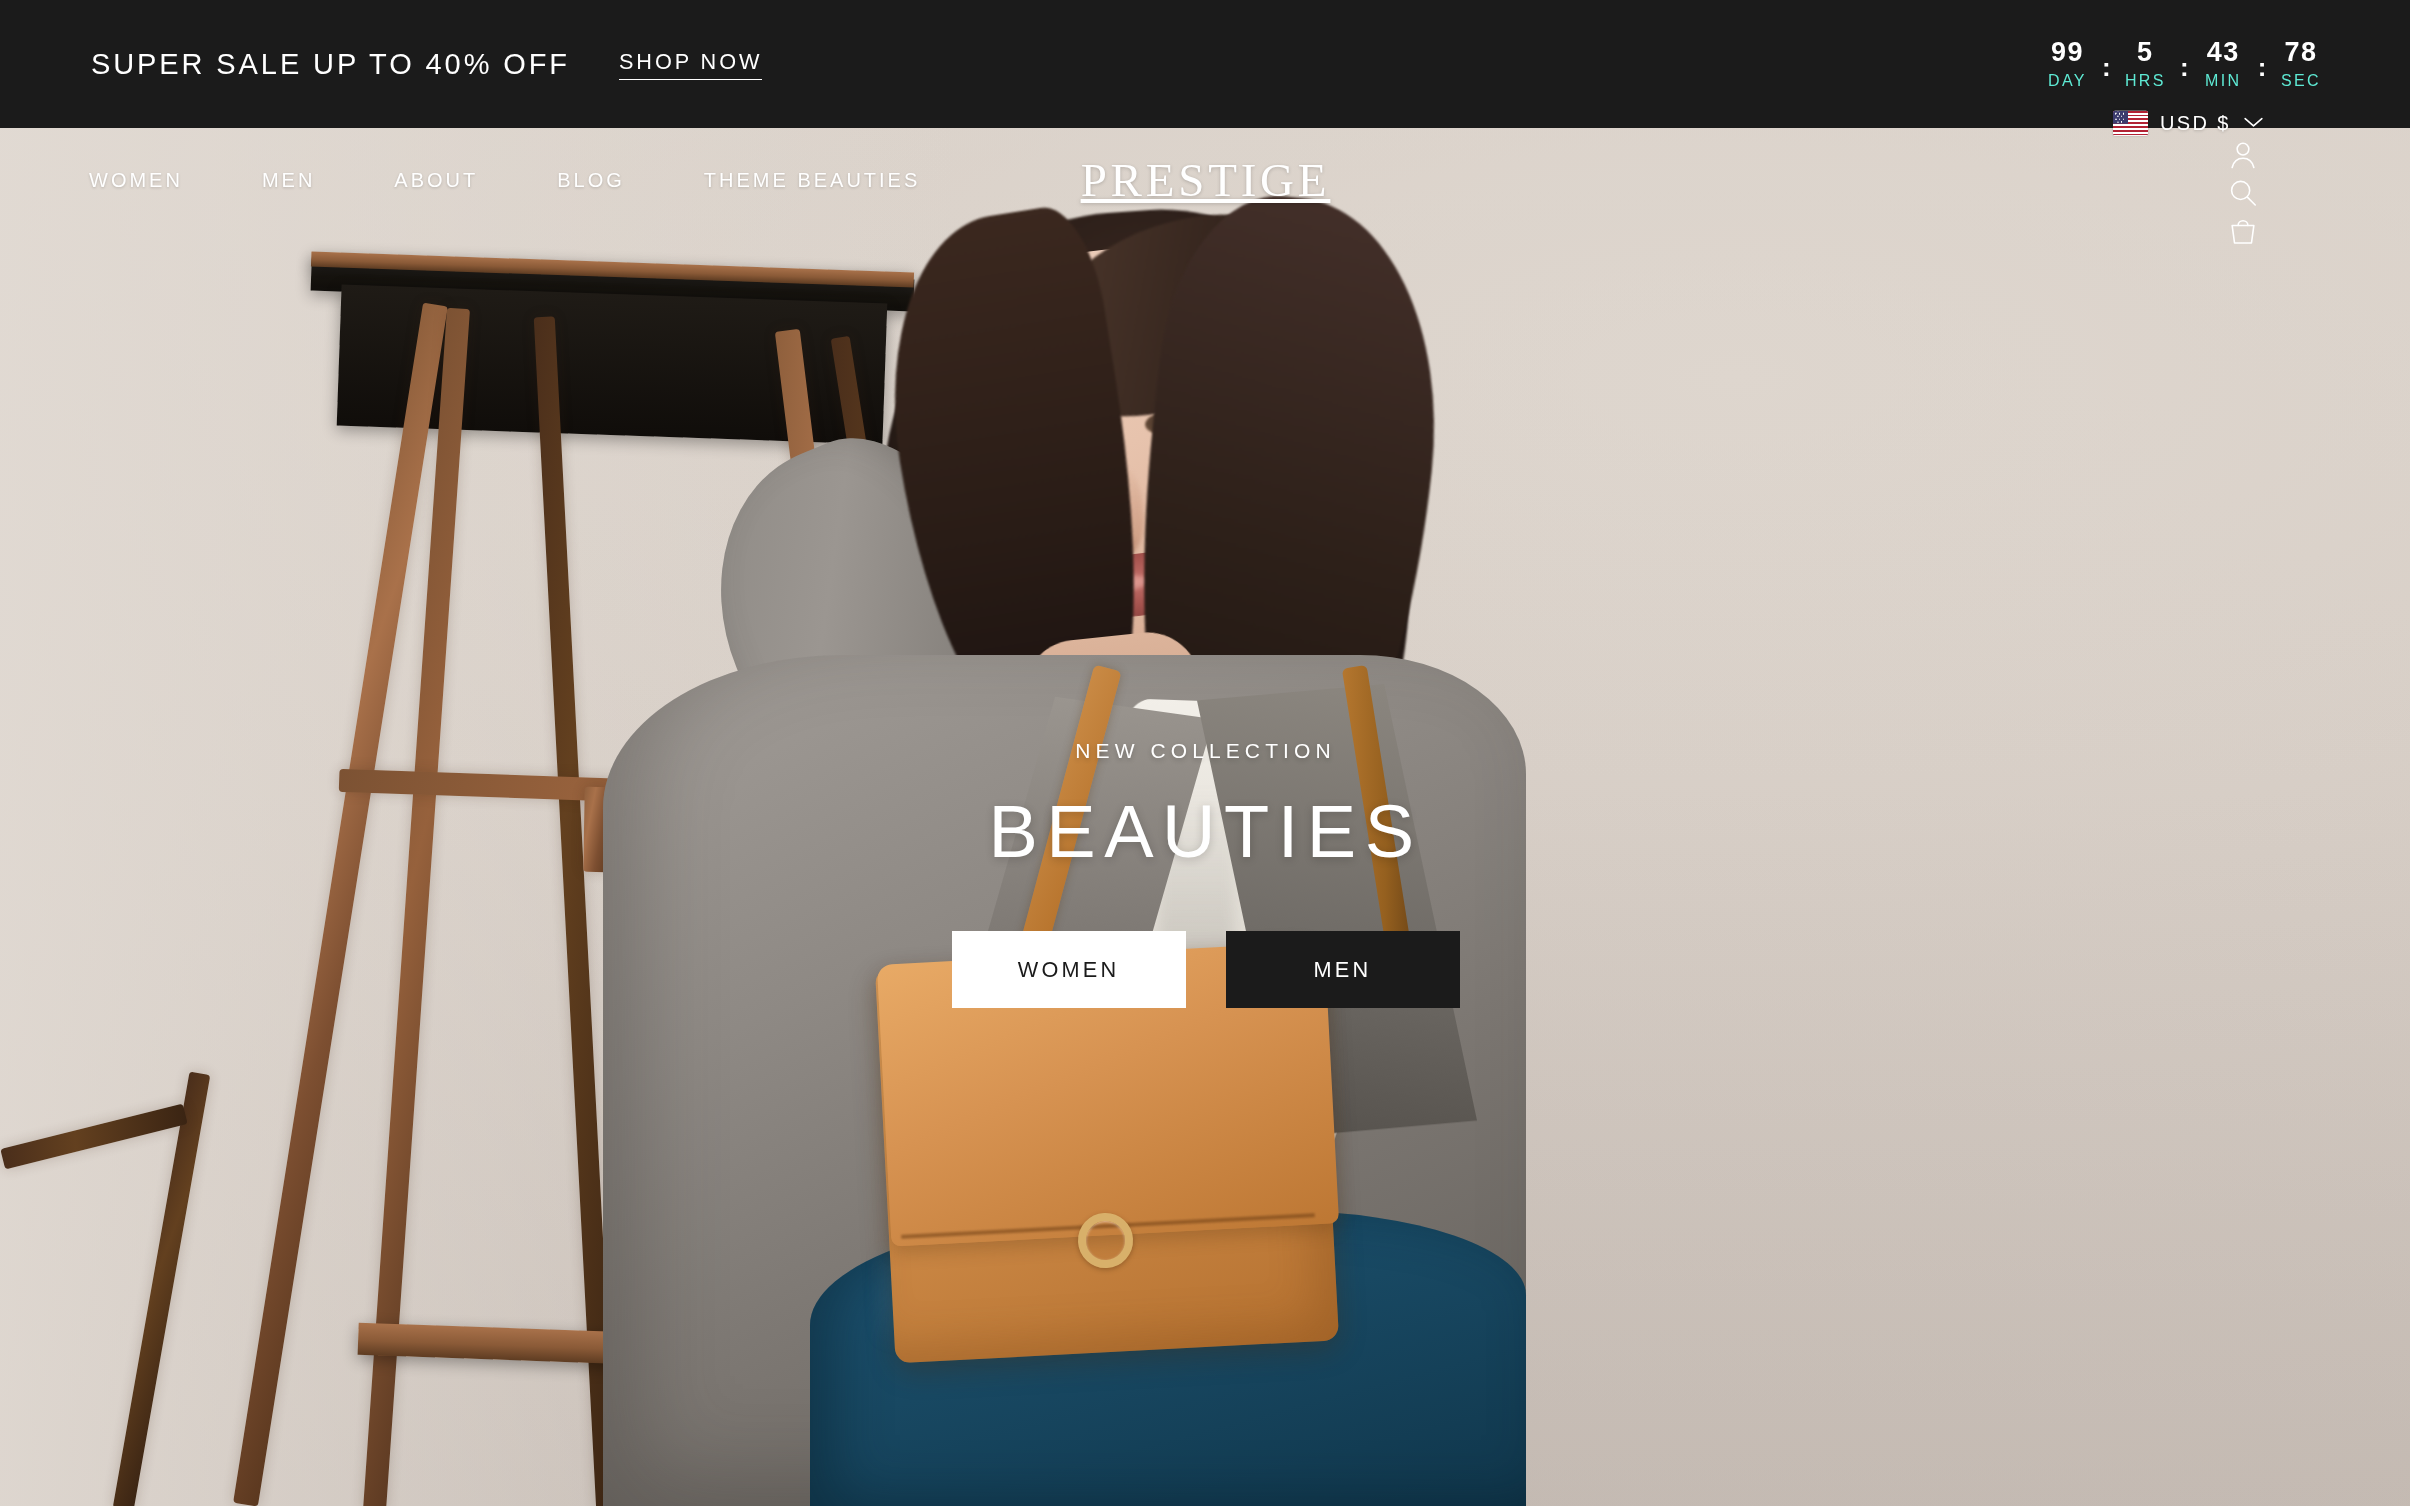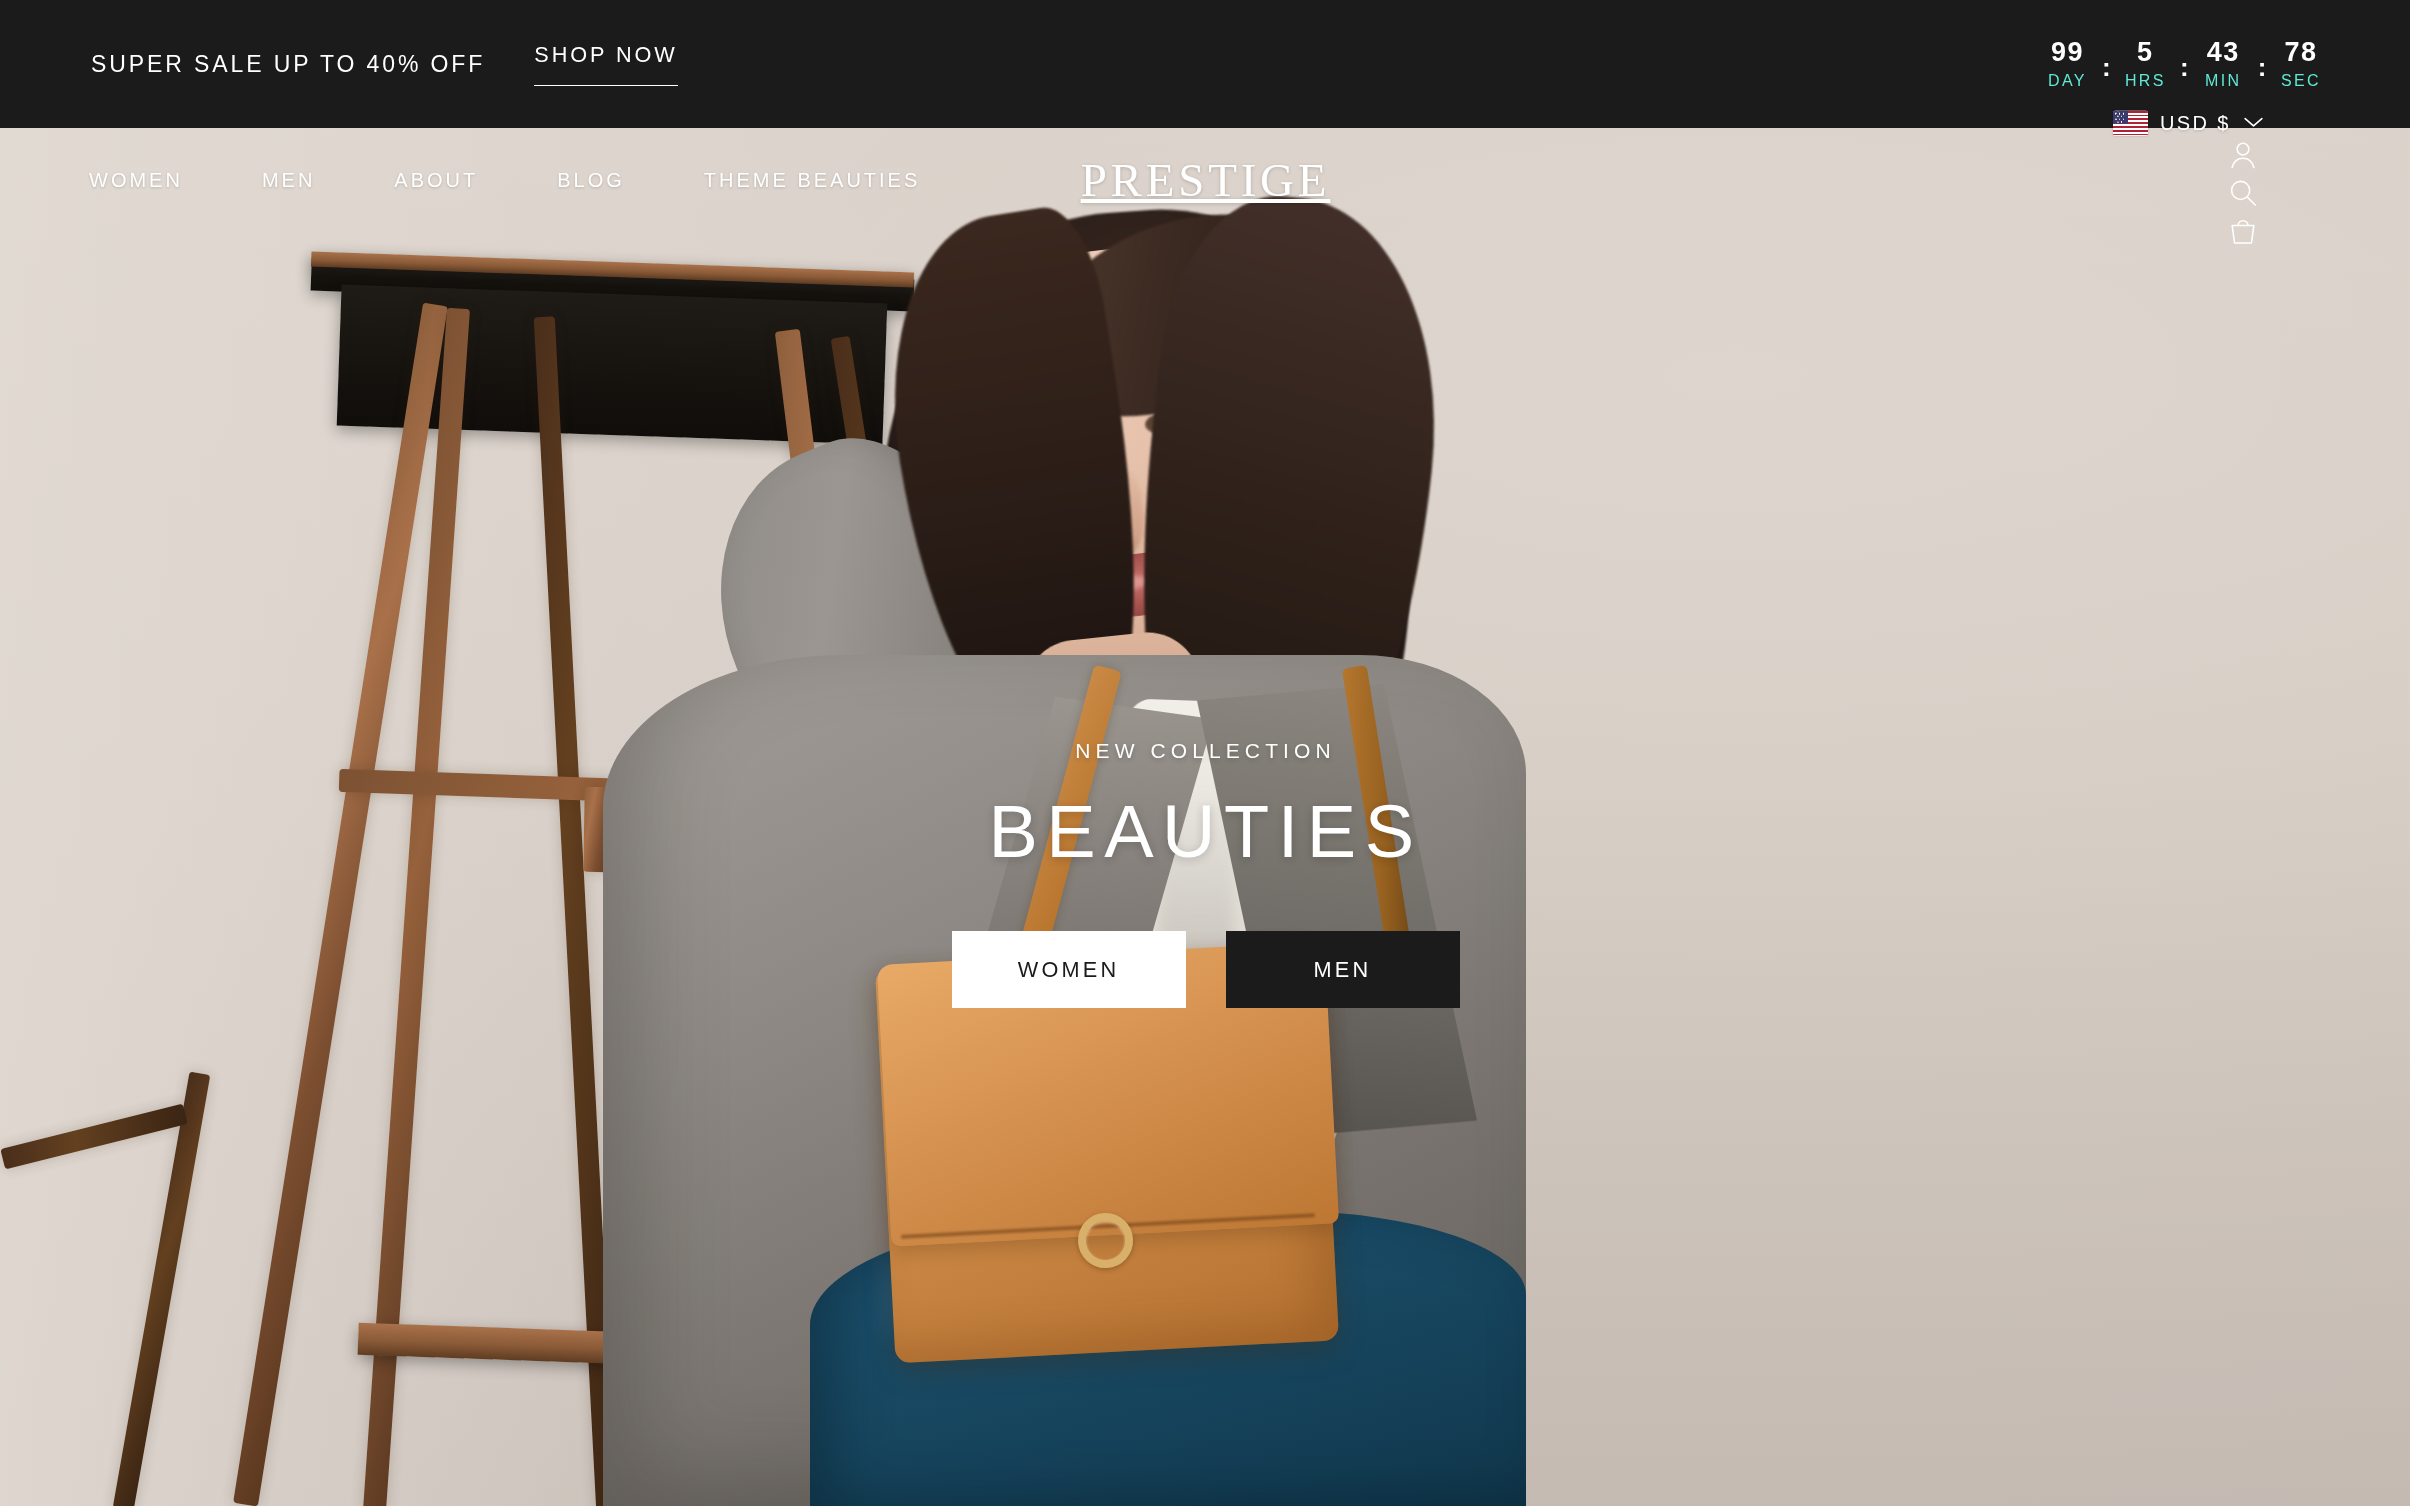--- a/index.html
+++ b/index.html
@@ -13,26 +13,26 @@
   .announce {
     position:absolute; top:0; left:0; width:2411px; height:128px;
     background:#1b1b1b;
     display:flex; align-items:center;
   }
   .announce-left {
     display:flex; align-items:center; gap:49px;
     margin-left:91px;
   }
   .announce-text {
-    color:#ffffff; font-size:23px; letter-spacing:2.9px; font-weight:400;
+    color:#ffffff; font-size:29px; letter-spacing:2.9px; font-weight:400;
     white-space:nowrap;
   }
   .shop-now {
     color:#ffffff; font-size:21.7px; letter-spacing:2.9px; font-weight:400;
-    text-decoration:none; border-bottom:1.9px solid #ffffff; padding-bottom:17px;
+    text-decoration:none; border-bottom:1.9px solid #ffffff; padding-bottom:4px;
     white-space:nowrap;
   }
   .countdown {
     position:absolute; right:81px; top:50%; transform:translateY(-50%);
     display:flex; align-items:center;
   }
   .cd-unit { display:flex; flex-direction:column; align-items:center; width:58px; }
   .cd-num {
     color:#ffffff; font-size:27px; font-weight:700; letter-spacing:1.4px;
     line-height:1.05;

